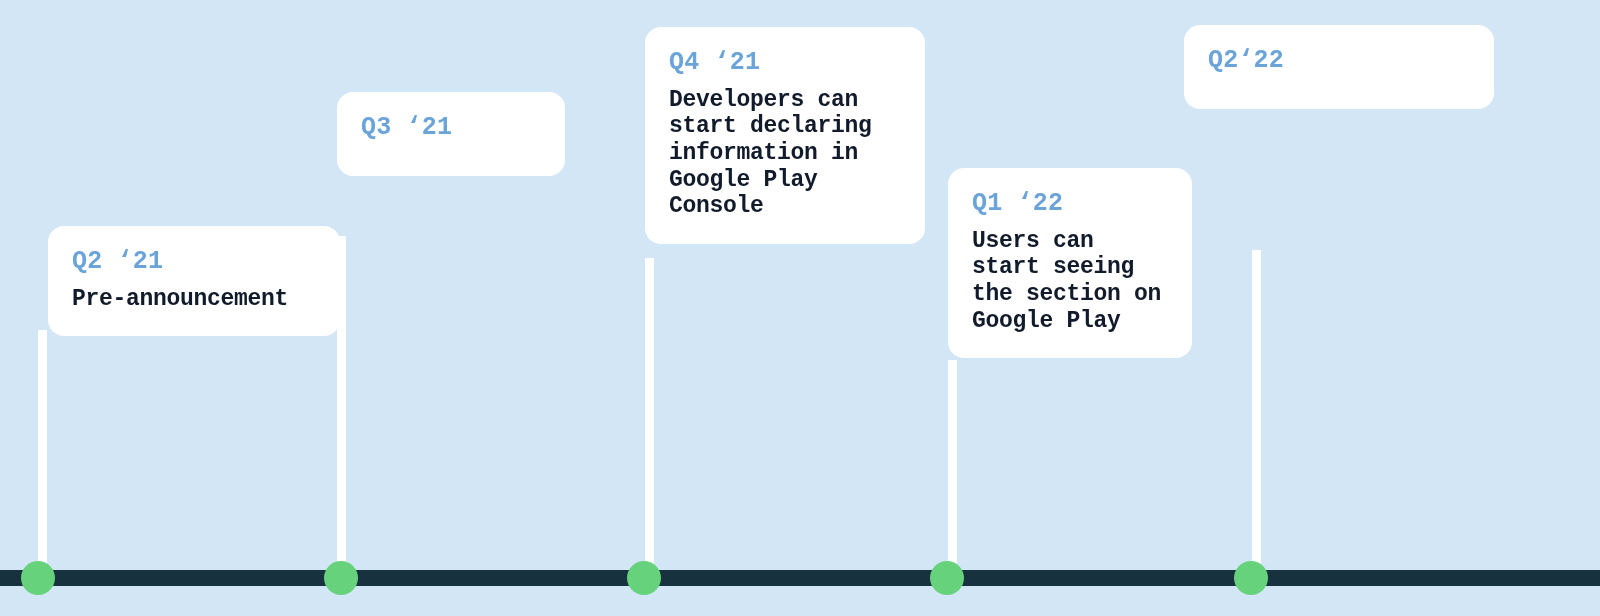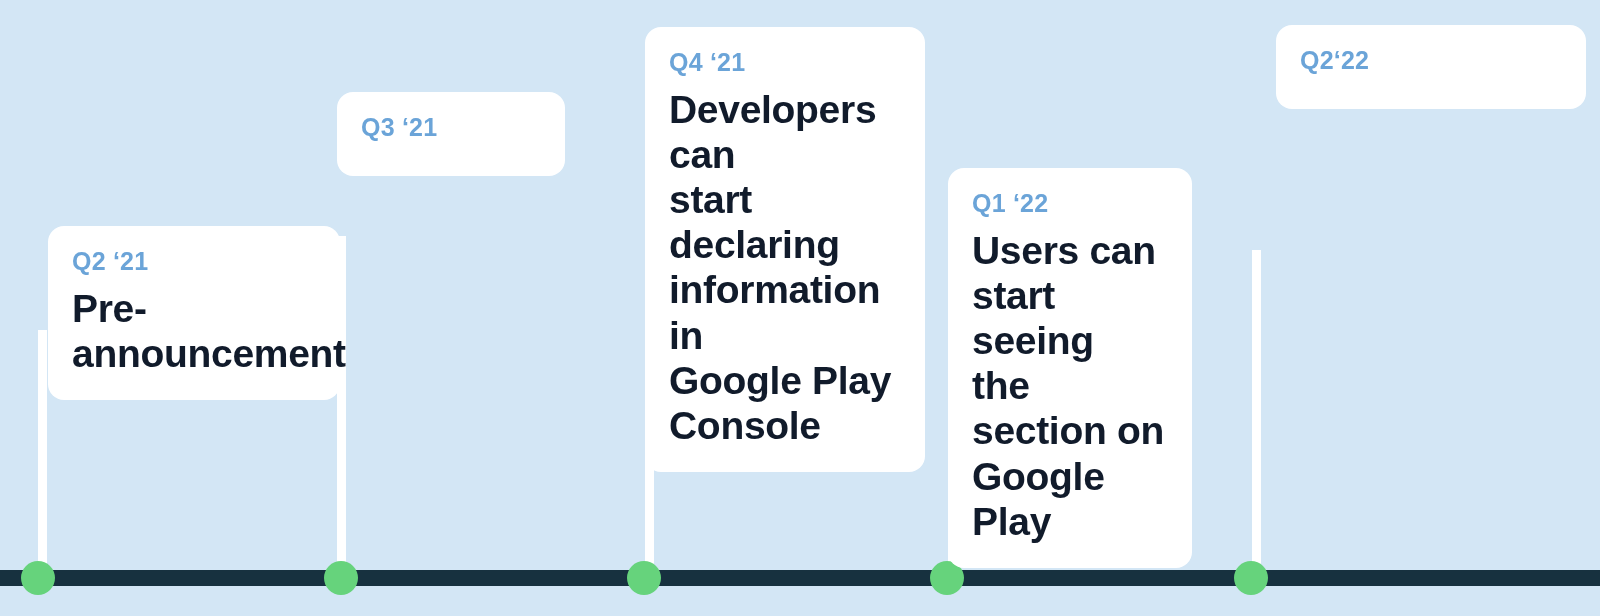--- a/index.html
+++ b/index.html
@@ -45,45 +45,46 @@
     background: #66d37c;
     top: 561px;
   }
   
   .card {
     position: absolute;
     background: #ffffff;
     border-radius: 16px;
     box-sizing: border-box;
     padding: 22px 24px 24px 24px;
+    font-family: Liberation Mono, monospace;
   }
   .card-quarter {
     color: #6ba4d8;
     font-size: 25px;
     font-weight: bold;
     letter-spacing: 0.2px;
     line-height: 1.1;
     margin: 0 0 10px 0;
     white-space: pre;
   }
   .card-text {
     color: #111b2b;
-    font-size: 39px;
+    font-size: 23px;
     font-weight: bold;
     line-height: 1.16;
     margin: 0;
     letter-spacing: -0.3px;
     white-space: pre-line;
   }
   
   #card-1 { left: 48px;   top: 226px; width: 292px; }
   #card-2 { left: 337px;  top: 92px;  width: 228px; }
   #card-3 { left: 645px;  top: 27px;  width: 280px; }
   #card-4 { left: 948px;  top: 168px; width: 244px; }
-  #card-5 { left: 1276px; top: 25px;  width: 310px; }
+  #card-5 { left: 1184px; top: 25px;  width: 310px; }
 
   #stem-1 { left: 38px;   top: 330px; height: 248px; }
   #stem-2 { left: 337px;  top: 236px; height: 342px; }
   #stem-3 { left: 645px;  top: 258px; height: 320px; }
   #stem-4 { left: 948px;  top: 360px; height: 218px; }
   #stem-5 { left: 1252px; top: 250px; height: 328px; }
 
   #dot-1 { left: 21px; }
   #dot-2 { left: 324px; }
   #dot-3 { left: 627px; }

